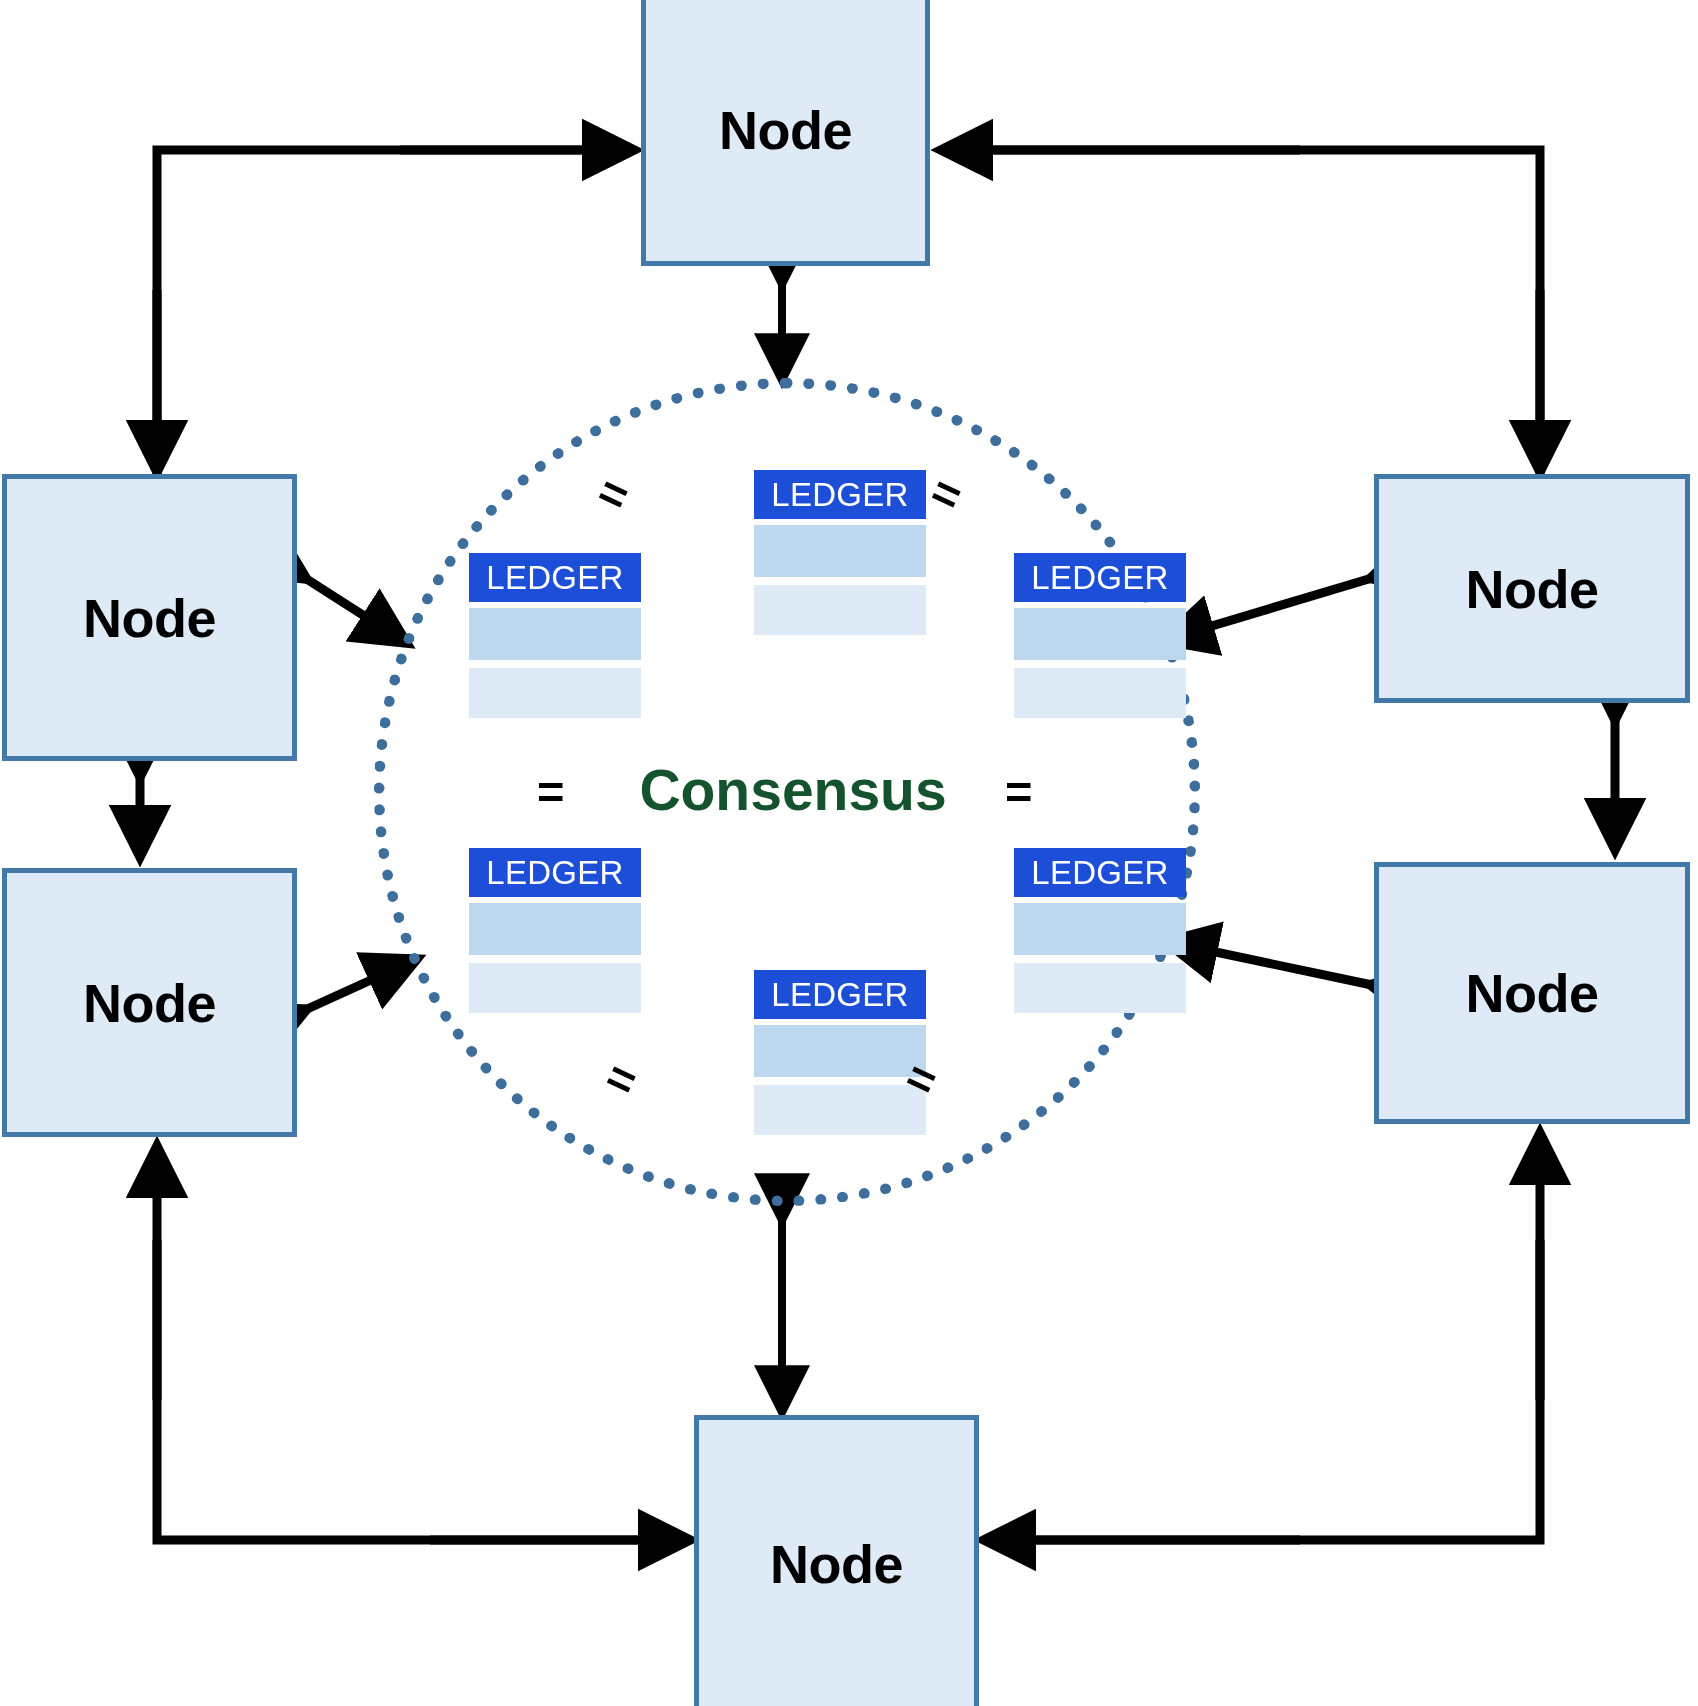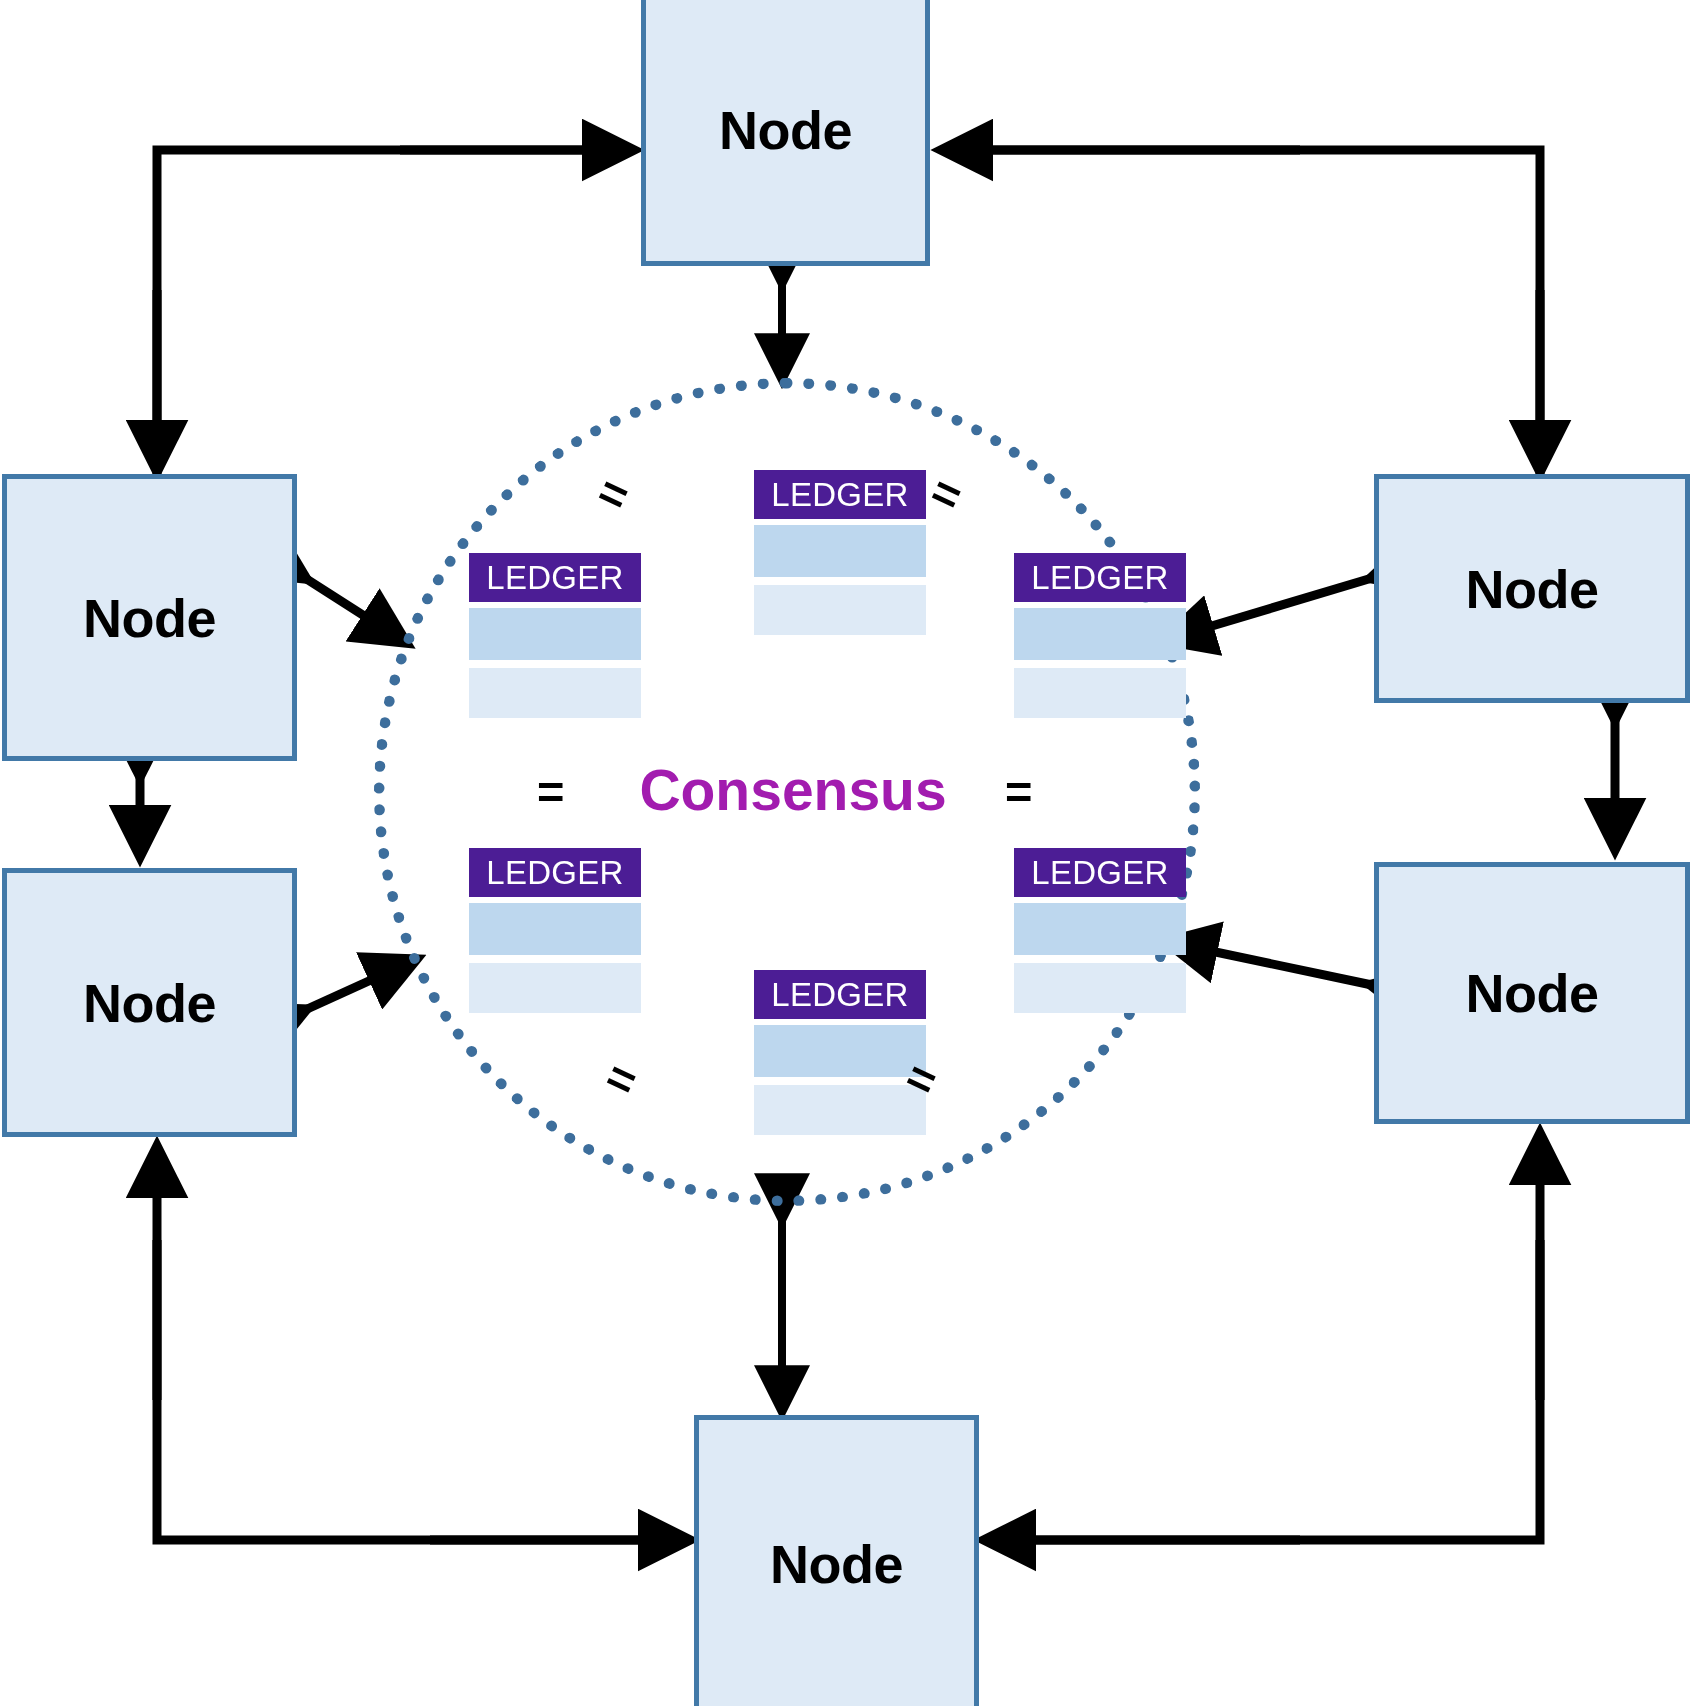--- a/index.html
+++ b/index.html
@@ -54,21 +54,21 @@
     border-radius: 50%;
     box-sizing: border-box;
   }
 
   
   .ledger {
     position: absolute;
     width: 172px;
   }
   .ledger-head {
-    background: #4c1d95;
+    background: #1d4ed8;
     color: #ffffff;
     font-family: "Liberation Sans", sans-serif;
     font-size: 33px;
     line-height: 49px;
     height: 49px;
     text-align: center;
     letter-spacing: 0.3px;
     white-space: nowrap;
   }
   .ledger-row-a {
@@ -92,21 +92,21 @@
   
   .consensus-word {
     position: absolute;
     left: 613px;
     top: 759px;
     width: 360px;
     text-align: center;
     font-family: "Liberation Sans", sans-serif;
     font-weight: bold;
     font-size: 57px;
-    color: #a21caf;
+    color: #14532d;
     line-height: 1.1;
     white-space: nowrap;
   }
 
   
   .eq {
     position: absolute;
     font-family: "Liberation Sans", sans-serif;
     font-weight: bold;
     font-size: 47px;

